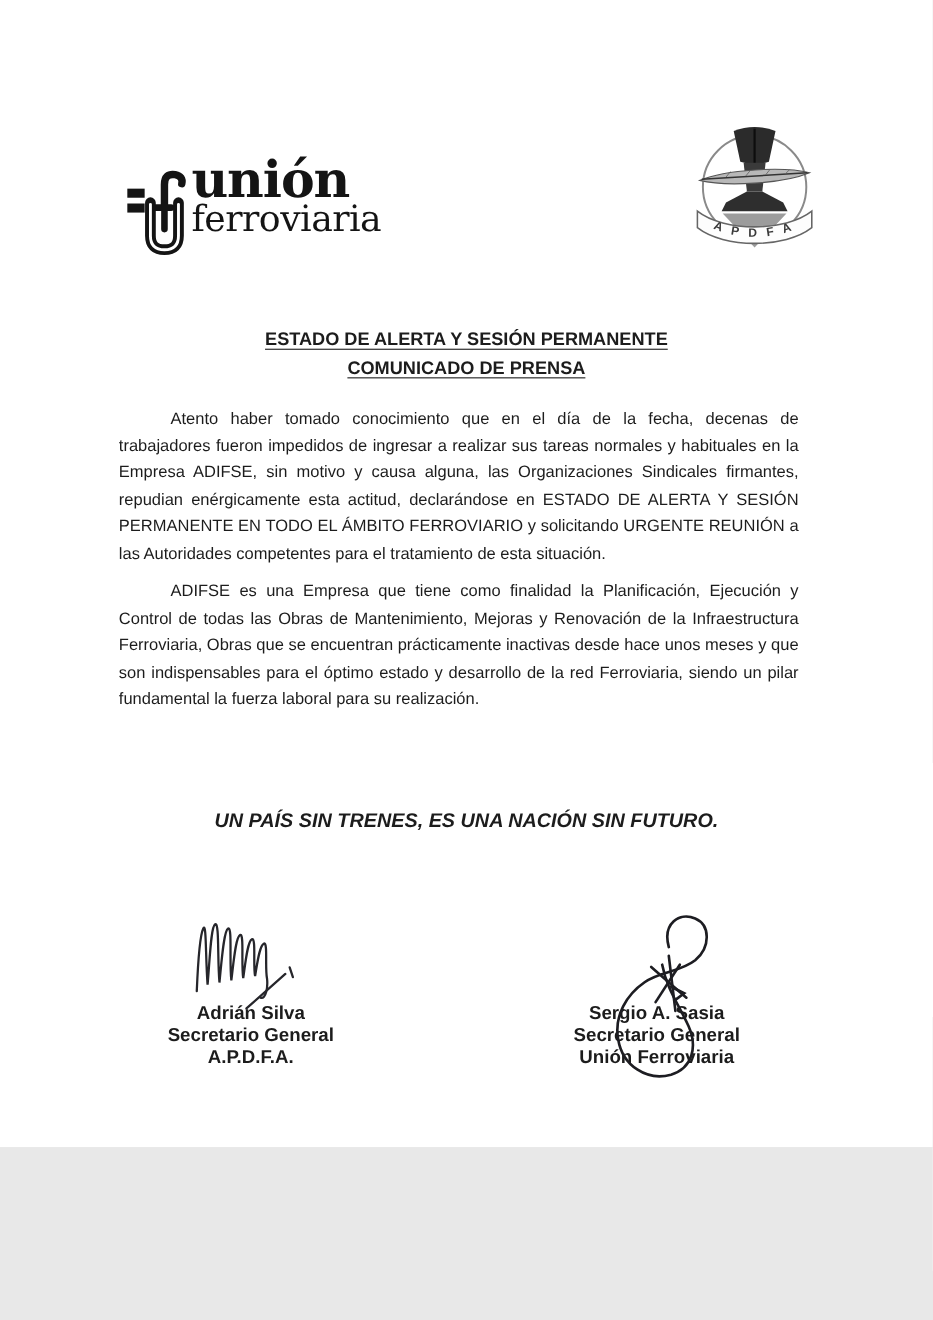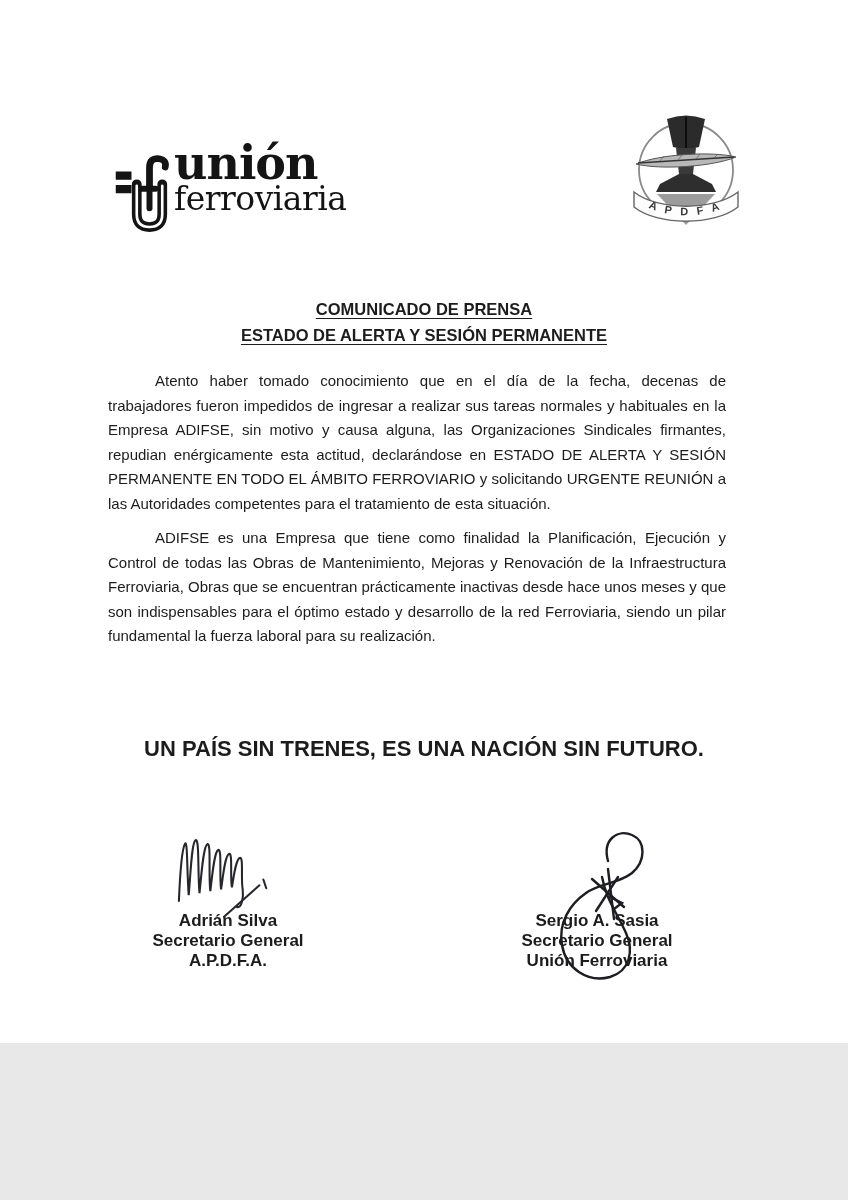--- a/index.html
+++ b/index.html
@@ -22,21 +22,21 @@
   .apdfa-logo{position:absolute;left:630px;top:112px;width:112px;height:124px;}
   
   .date-line{position:absolute;top:243px;right:116px;font-size:16.5px;}
   .doc-title{position:absolute;left:0;right:0;top:296px;text-align:center;
     font-weight:700;font-size:16.5px;line-height:26px;}
   .doc-title div{text-decoration:underline;text-underline-offset:3px;}
   .doc-body{position:absolute;left:108px;top:369px;width:618px;
     font-size:15px;line-height:24.5px;text-align:justify;}
   .doc-body p{margin:0 0 10px 0;text-indent:47px;}
   .slogan{position:absolute;left:0;right:0;top:736px;text-align:center;
-    font-weight:700;font-size:22px;}
+    font-weight:700;font-size:18px;font-style:italic;}
   
   .sig-ink{position:absolute;pointer-events:none;z-index:2;}
   .sig-ink.left{left:173px;top:830px;width:108px;height:94px;}
   .sig-ink.right{left:552px;top:827px;width:110px;height:160px;}
   .sig-block{position:absolute;text-align:center;font-weight:700;
     font-size:17px;line-height:20px;z-index:1;}
   .sig-block.left{left:146px;top:911px;width:164px;}
   .sig-block.right{left:512px;top:911px;width:170px;}
 </style>
 </head>
@@ -90,22 +90,22 @@
       <path d="M4,80 C28,99 84,99 108,80 L108,95 C84,114 28,114 4,95 Z" fill="#fdfdfd" stroke="#666" stroke-width="1.4"></path>
       <path id="apdfa-arc" d="M12,92 C34,107 78,107 100,92" fill="none"></path>
       <text font-size="11" font-weight="bold" fill="#3a3a3a" letter-spacing="3" font-family="Liberation Sans, sans-serif">
         <textPath href="#apdfa-arc" xlink:href="#apdfa-arc" startOffset="8%">A P D F A</textPath>
       </text>
     </g>
   </svg>
 
 
   <div class="doc-title">
+    <div>ESTADO DE ALERTA Y SESIÓN PERMANENTE</div>
     <div>COMUNICADO DE PRENSA</div>
-    <div>ESTADO DE ALERTA Y SESIÓN PERMANENTE</div>
   </div>
 
   <div class="doc-body">
     <p>Atento haber tomado conocimiento que en el día de la fecha, decenas de trabajadores fueron impedidos de ingresar a realizar sus tareas normales y habituales en la Empresa ADIFSE, sin motivo y causa alguna, las Organizaciones Sindicales firmantes, repudian enérgicamente esta actitud, declarándose en ESTADO DE ALERTA Y SESIÓN PERMANENTE EN TODO EL ÁMBITO FERROVIARIO y solicitando URGENTE REUNIÓN a las Autoridades competentes para el tratamiento de esta situación.</p>
     <p>ADIFSE es una Empresa que tiene como finalidad la Planificación, Ejecución y Control de todas las Obras de Mantenimiento, Mejoras y Renovación de la Infraestructura Ferroviaria, Obras que se encuentran prácticamente inactivas desde hace unos meses y que son indispensables para el óptimo estado y desarrollo de la red Ferroviaria, siendo un pilar fundamental la fuerza laboral para su realización.</p>
   </div>
 
   <div class="slogan">UN PAÍS SIN TRENES, ES UNA NACIÓN SIN FUTURO.</div>
 
   <svg class="sig-ink left" viewBox="0 0 110 95" aria-hidden="true">

